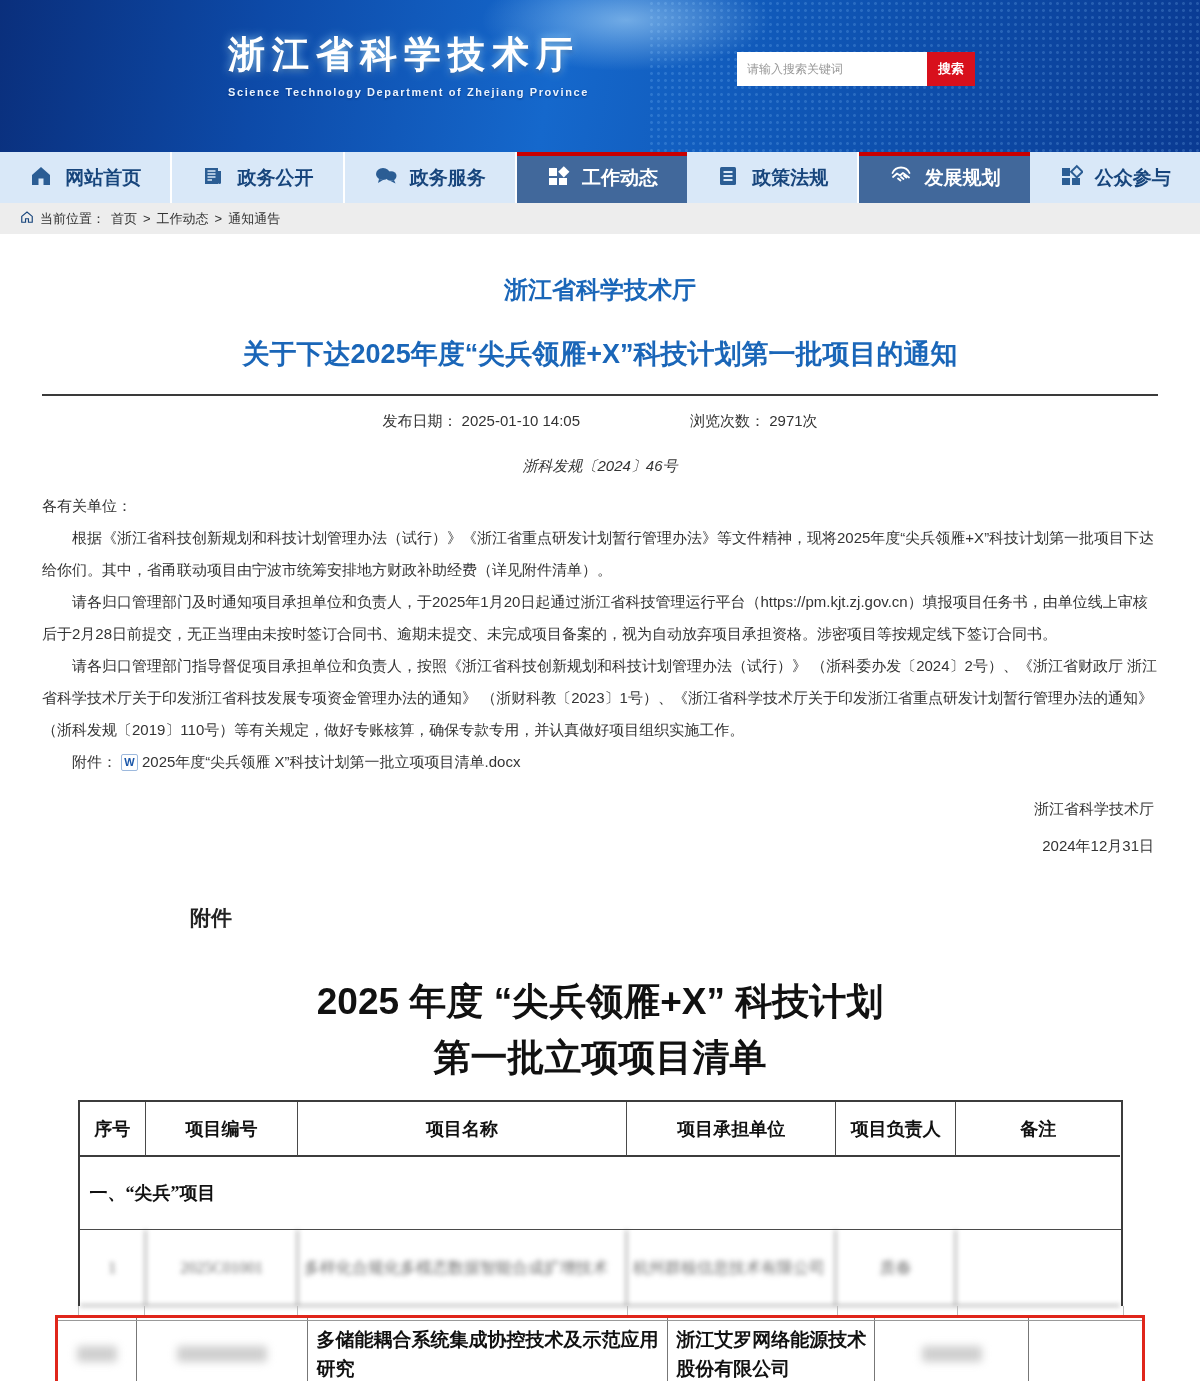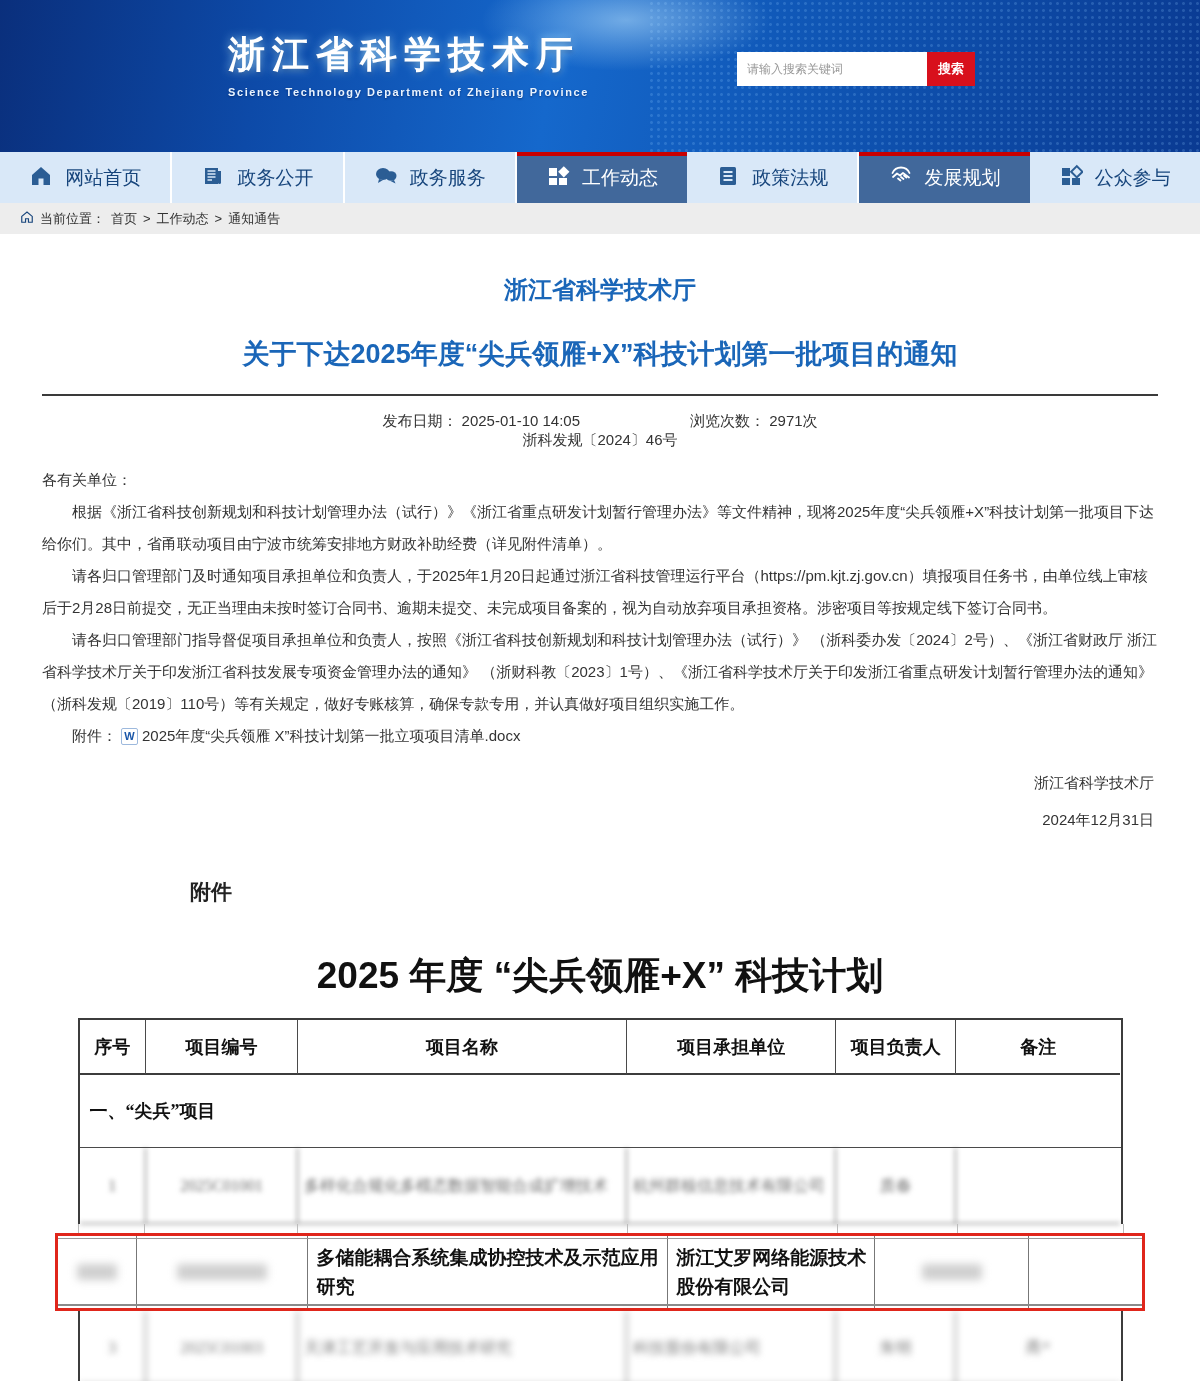--- a/index.html
+++ b/index.html
@@ -23,39 +23,39 @@
   .search input { width:190px; height:34px; border:none; outline:none; padding:0 10px; font-size:12px; color:#666;
     background:#fff; }
   .search input::placeholder { color:#999; }
   .search button { width:48px; height:34px; border:none; background:#d8101c; color:#fff; font-size:13px; cursor:pointer;font-weight:bold; }
 
   
   .nav { display:flex; height:51px; background:#d9e8f8; }
   .tab { flex:1; display:flex; align-items:center; justify-content:center; gap:12px; cursor:pointer;
     background:#d9e8f8; border-right:2px solid #fff; position:relative; }
   .tab:last-child { border-right:none; }
-  .tab .tlabel { font-size:19px; font-weight:normal; color:#17457c; }
+  .tab .tlabel { font-size:19px; font-weight:bold; color:#17457c; }
   .tab svg { width:24px; height:24px; }
   .tab.dark { background:#41689b; border-right:none; }
   .tab.dark::before { content:""; position:absolute; top:0; left:0; right:0; height:4px; background:#c80000; }
   .tab.dark .tlabel { color:#fff; }
 
   
   .crumb { height:31px; background:#ededed; display:flex; align-items:center; padding-left:20px;
     font-size:13px; color:#333; gap:6px; }
   .crumb a { color:#333; text-decoration:none; cursor:pointer; }
   .crumb svg { width:14px; height:14px; }
 
   
   .article { padding:40px 42px 0 42px; color:#333; }
   .org-title { text-align:center; font-size:24px; font-weight:bold; color:#1a66b8; }
   .art-title { text-align:center; font-size:27px; font-weight:bold; color:#1a66b8; margin-top:30px; }
   .divider { border-bottom:2px solid #3a3a3a; margin-top:22px; }
   .meta { display:flex; justify-content:center; gap:110px; margin-top:16px; font-size:15px; }
-  .docnum { text-align:center; font-size:15px; }
+  .docnum { text-align:center; margin-top:26px; font-size:15px;font-style:italic; }
   .body-text { margin-top:14px; font-size:15px; line-height:32px; }
   .body-text p.ind { text-indent:2em; }
   .attach-line { margin-top:0; font-size:15px; line-height:32px; display:flex; align-items:center; gap:4px; }
   .w-icon { display:inline-flex; width:17px; height:17px; background:#fff; border:1px solid #9db9dd;
     color:#1a56a8; font-size:11px; font-weight:bold; align-items:center; justify-content:center; border-radius:2px; }
   .sign { text-align:right; font-size:15px; margin-top:22px; padding-right:4px; }
   .sign-date { text-align:right; font-size:15px; margin-top:18px; padding-right:4px; }
 
   
   .attach-doc { font-family:"Liberation Serif", serif; color:#111; margin-top:48px; }
@@ -216,20 +216,21 @@
       <span class="w-icon">W</span>
       <a style="color:#333; text-decoration:none; cursor:pointer;">2025年度“尖兵领雁 X”科技计划第一批立项项目清单.docx</a>
     </div>
     <div class="sign">浙江省科学技术厅</div>
     <div class="sign-date">2024年12月31日</div>
 
     <div class="attach-doc">
       <div class="attach-head">附件</div>
       <div class="doc-title">
         <div>2025 年度 “尖兵领雁+X” 科技计划</div>
+        <div>第一批立项项目清单</div>
       </div>
 
       <div class="atable">
         <div class="row t-head">
           <div class="cell c-seq">序号</div>
           <div class="cell c-code">项目编号</div>
           <div class="cell c-name">项目名称</div>
           <div class="cell c-org">项目承担单位</div>
           <div class="cell c-leader">项目负责人</div>
           <div class="cell c-remark">备注</div>

